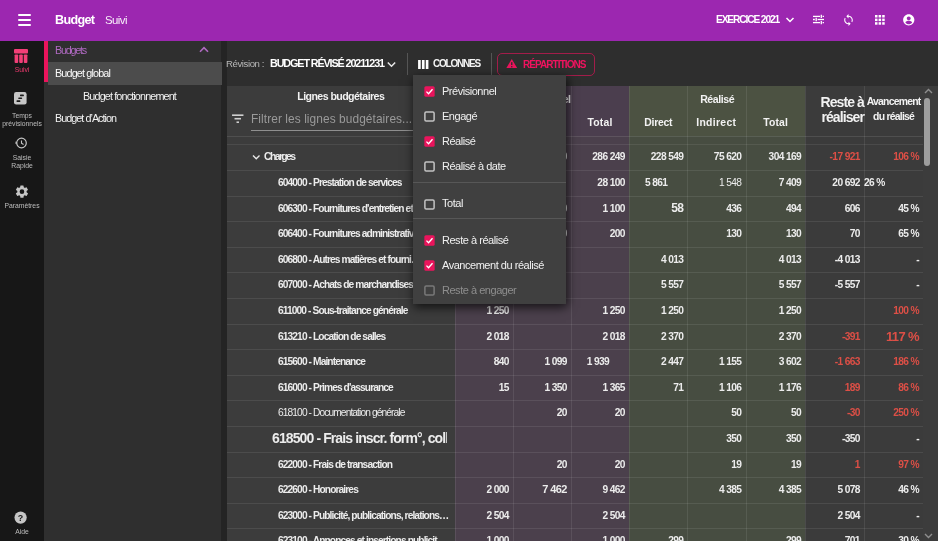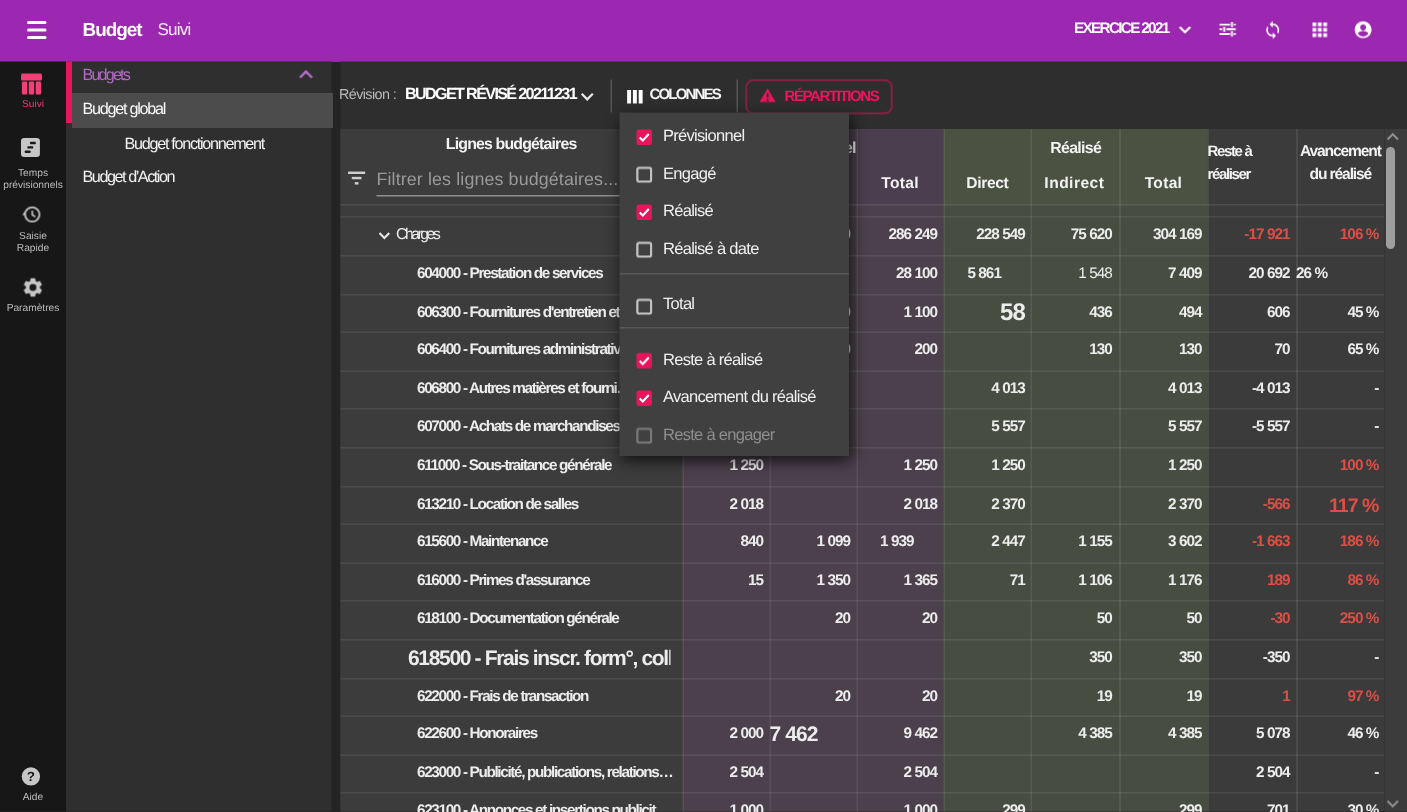--- a/index.html
+++ b/index.html
@@ -117,21 +117,21 @@
 <div class="abs" style="left:628.5px;top:136px;width:176.3px;height:405px;background:#474D41"></div>
 <div class="abs" style="left:227px;top:90px;width:227.5px;text-align:center;font-size:10.6px;color:#F2F2F2;font-weight:bold;letter-spacing:-0.56px;white-space:nowrap;">Lignes budgétaires</div>
 <div class="abs" style="left:454.5px;top:93.3px;width:174.0px;text-align:center;font-size:10.6px;color:#F2F2F2;font-weight:bold;letter-spacing:-0.50px;white-space:nowrap;">Prévisionnel</div>
 <div class="abs" style="left:628.5px;top:93.3px;width:176.29999999999995px;text-align:center;font-size:10.6px;color:#F2F2F2;font-weight:bold;letter-spacing:-0.44px;white-space:nowrap;">Réalisé</div>
 <div class="abs" style="left:454.5px;top:116.8px;width:58.0px;text-align:center;font-size:10.4px;color:#F2F2F2;font-weight:bold;letter-spacing:-0.24px;white-space:nowrap;">Direct</div>
 <div class="abs" style="left:512.5px;top:116.8px;width:58.0px;text-align:center;font-size:10.4px;color:#F2F2F2;font-weight:bold;letter-spacing:0.31px;white-space:nowrap;">Indirect</div>
 <div class="abs" style="left:570.5px;top:116.8px;width:58.0px;text-align:center;font-size:10.4px;color:#F2F2F2;font-weight:bold;letter-spacing:0.19px;white-space:nowrap;">Total</div>
 <div class="abs" style="left:628.5px;top:116.8px;width:58.5px;text-align:center;font-size:10.4px;color:#F2F2F2;font-weight:bold;letter-spacing:-0.24px;white-space:nowrap;">Direct</div>
 <div class="abs" style="left:687.0px;top:116.8px;width:58.5px;text-align:center;font-size:10.4px;color:#F2F2F2;font-weight:bold;letter-spacing:0.31px;white-space:nowrap;">Indirect</div>
 <div class="abs" style="left:745.5px;top:116.8px;width:59.299999999999955px;text-align:center;font-size:10.4px;color:#F2F2F2;font-weight:bold;letter-spacing:0.19px;white-space:nowrap;">Total</div>
-<div class="abs" style="left:804.8px;top:95.4px;width:59.0px;text-align:left;font-size:10px;font-weight:bold;color:#F2F2F2;letter-spacing:-0.9px;line-height:14.8px">Reste à<br>réaliser</div>
+<div class="abs" style="left:804.8px;top:95.4px;width:59.0px;text-align:right;font-size:14px;font-weight:bold;color:#F2F2F2;letter-spacing:-0.9px;line-height:14.8px">Reste à<br>réaliser</div>
 <div class="abs" style="left:863.8px;top:95.4px;width:59.200000000000045px;text-align:center;font-size:10.4px;font-weight:bold;color:#F2F2F2;letter-spacing:-0.75px;line-height:14.8px">Avancement<br>du réalisé</div>
 <svg class="abs" style="left:232px;top:114px" width="11.5" height="9.5" viewBox="0 0 12 10">
 <rect x="0" y="0.4" width="12" height="1.7" fill="#CFCFCF"></rect>
     <rect x="2.6" y="4.1" width="6.8" height="1.7" fill="#CFCFCF"></rect>
     <rect x="4.7" y="7.8" width="2.6" height="1.7" fill="#CFCFCF"></rect>
   </svg>
 <div class="abs" style="left:250.5px;top:112px;font-size:11.9px;color:#9A9A9A;letter-spacing:0.08px;white-space:nowrap;">Filtrer les lignes budgétaires...</div>
 <div class="abs" style="left:250.5px;top:129.8px;width:198px;height:1px;background:#8F8F8F"></div>
 <div class="abs" style="left:227px;top:135.8px;width:696px;height:1px;background:rgba(255,255,255,0.10)"></div>
 <div class="abs" style="left:227px;top:144.3px;width:696px;height:1px;background:rgba(255,255,255,0.08)"></div>
@@ -140,21 +140,21 @@
 <div class="abs" style="left:570.5px;top:86px;width:1px;height:455px;background:rgba(255,255,255,0.085)"></div>
 <div class="abs" style="left:628.5px;top:86px;width:1px;height:455px;background:rgba(255,255,255,0.085)"></div>
 <div class="abs" style="left:687.0px;top:86px;width:1px;height:455px;background:rgba(255,255,255,0.085)"></div>
 <div class="abs" style="left:745.5px;top:86px;width:1px;height:455px;background:rgba(255,255,255,0.085)"></div>
 <div class="abs" style="left:804.8px;top:86px;width:1px;height:455px;background:rgba(255,255,255,0.085)"></div>
 <div class="abs" style="left:863.8px;top:86px;width:1px;height:455px;background:rgba(255,255,255,0.085)"></div>
 <div class="abs" style="left:227px;top:169.9px;width:696px;height:1px;background:rgba(255,255,255,0.085)"></div>
 <svg class="abs" style="left:251.5px;top:154.1px" width="8.5" height="6.5" viewBox="0 0 9 7">
     <path d="M1 1.5l3.5 3.5L8 1.5" stroke="#E8E8E8" stroke-width="1.5" fill="none"></path>
   </svg>
-<div class="abs" style="left:264.3px;top:144.3px;width:186px;line-height:25.6px;font-size:10.4px;font-weight:normal;color:#ECECEC;letter-spacing:-1.58px;white-space:nowrap;overflow:hidden">Charges</div>
+<div class="abs" style="left:264.3px;top:144.3px;width:186px;line-height:25.6px;font-size:10.4px;font-weight:bold;color:#ECECEC;letter-spacing:-1.58px;white-space:nowrap;overflow:hidden">Charges</div>
 <div class="abs" style="left:454.5px;top:144.3px;width:53.8px;line-height:25.6px;font-size:10.2px;font-weight:bold;text-align:right;color:#ECECEC;letter-spacing:-0.62px">245 149</div>
 <div class="abs" style="left:512.5px;top:144.3px;width:53.8px;line-height:25.6px;font-size:10.2px;font-weight:bold;text-align:right;color:#ECECEC;letter-spacing:-0.62px">41 100</div>
 <div class="abs" style="left:570.5px;top:144.3px;width:53.8px;line-height:25.6px;font-size:10.2px;font-weight:bold;text-align:right;color:#ECECEC;letter-spacing:-0.62px">286 249</div>
 <div class="abs" style="left:628.5px;top:144.3px;width:54.3px;line-height:25.6px;font-size:10.2px;font-weight:bold;text-align:right;color:#ECECEC;letter-spacing:-0.62px">228 549</div>
 <div class="abs" style="left:687.0px;top:144.3px;width:54.3px;line-height:25.6px;font-size:10.2px;font-weight:bold;text-align:right;color:#ECECEC;letter-spacing:-0.62px">75 620</div>
 <div class="abs" style="left:745.5px;top:144.3px;width:55.1px;line-height:25.6px;font-size:10.2px;font-weight:bold;text-align:right;color:#ECECEC;letter-spacing:-0.62px">304 169</div>
 <div class="abs" style="left:804.8px;top:144.3px;width:54.8px;line-height:25.6px;font-size:10.2px;font-weight:bold;text-align:right;color:#DD4F46;letter-spacing:-0.62px">-17 921</div>
 <div class="abs" style="left:863.8px;top:144.3px;width:55.0px;line-height:25.6px;font-size:10.2px;font-weight:bold;text-align:right;color:#DD4F46;letter-spacing:-0.62px">106 %</div>
 <div class="abs" style="left:227px;top:195.5px;width:696px;height:1px;background:rgba(255,255,255,0.085)"></div>
 <div class="abs" style="left:278px;top:169.9px;width:175px;line-height:25.6px;font-size:10.2px;font-weight:bold;color:#ECECEC;letter-spacing:-0.89px;white-space:nowrap;overflow:hidden">604000 - Prestation de services</div>
@@ -162,21 +162,21 @@
 <div class="abs" style="left:570.5px;top:169.9px;width:53.8px;line-height:25.6px;font-size:10.2px;font-weight:bold;text-align:right;color:#ECECEC;letter-spacing:-0.62px">28 100</div>
 <div class="abs" style="left:628.5px;top:169.9px;width:54.3px;line-height:25.6px;font-size:10.2px;font-weight:bold;text-align:center;color:#ECECEC;letter-spacing:-0.62px">5 861</div>
 <div class="abs" style="left:687.0px;top:169.9px;width:54.3px;line-height:25.6px;font-size:10.2px;font-weight:normal;text-align:right;color:#ECECEC;letter-spacing:-0.62px">1 548</div>
 <div class="abs" style="left:745.5px;top:169.9px;width:55.1px;line-height:25.6px;font-size:10.2px;font-weight:bold;text-align:right;color:#ECECEC;letter-spacing:-0.62px">7 409</div>
 <div class="abs" style="left:804.8px;top:169.9px;width:54.8px;line-height:25.6px;font-size:10.2px;font-weight:bold;text-align:right;color:#ECECEC;letter-spacing:-0.62px">20 692</div>
 <div class="abs" style="left:863.8px;top:169.9px;width:55.0px;line-height:25.6px;font-size:10.2px;font-weight:bold;text-align:left;color:#ECECEC;letter-spacing:-0.62px">26 %</div>
 <div class="abs" style="left:227px;top:221.1px;width:696px;height:1px;background:rgba(255,255,255,0.085)"></div>
 <div class="abs" style="left:278px;top:195.5px;width:175px;line-height:25.6px;font-size:10.2px;font-weight:bold;color:#ECECEC;letter-spacing:-0.89px;white-space:nowrap;overflow:hidden">606300 - Fournitures d'entretien et p…</div>
 <div class="abs" style="left:512.5px;top:195.5px;width:53.8px;line-height:25.6px;font-size:10.2px;font-weight:bold;text-align:right;color:#ECECEC;letter-spacing:-0.62px">1 100</div>
 <div class="abs" style="left:570.5px;top:195.5px;width:53.8px;line-height:25.6px;font-size:10.2px;font-weight:bold;text-align:right;color:#ECECEC;letter-spacing:-0.62px">1 100</div>
-<div class="abs" style="left:628.5px;top:195.5px;width:54.3px;line-height:25.6px;font-size:16px;font-weight:bold;text-align:right;color:#ECECEC;letter-spacing:-0.62px">58</div>
+<div class="abs" style="left:628.5px;top:195.5px;width:54.3px;line-height:25.6px;font-size:12px;font-weight:bold;text-align:right;color:#ECECEC;letter-spacing:-0.62px">58</div>
 <div class="abs" style="left:687.0px;top:195.5px;width:54.3px;line-height:25.6px;font-size:10.2px;font-weight:bold;text-align:right;color:#ECECEC;letter-spacing:-0.62px">436</div>
 <div class="abs" style="left:745.5px;top:195.5px;width:55.1px;line-height:25.6px;font-size:10.2px;font-weight:bold;text-align:right;color:#ECECEC;letter-spacing:-0.62px">494</div>
 <div class="abs" style="left:804.8px;top:195.5px;width:54.8px;line-height:25.6px;font-size:10.2px;font-weight:bold;text-align:right;color:#ECECEC;letter-spacing:-0.62px">606</div>
 <div class="abs" style="left:863.8px;top:195.5px;width:55.0px;line-height:25.6px;font-size:10.2px;font-weight:bold;text-align:right;color:#ECECEC;letter-spacing:-0.62px">45 %</div>
 <div class="abs" style="left:227px;top:246.7px;width:696px;height:1px;background:rgba(255,255,255,0.085)"></div>
 <div class="abs" style="left:278px;top:221.1px;width:175px;line-height:25.6px;font-size:10.2px;font-weight:bold;color:#ECECEC;letter-spacing:-0.89px;white-space:nowrap;overflow:hidden">606400 - Fournitures administrativ…</div>
 <div class="abs" style="left:512.5px;top:221.1px;width:53.8px;line-height:25.6px;font-size:10.2px;font-weight:bold;text-align:right;color:#ECECEC;letter-spacing:-0.62px">200</div>
 <div class="abs" style="left:570.5px;top:221.1px;width:53.8px;line-height:25.6px;font-size:10.2px;font-weight:bold;text-align:right;color:#ECECEC;letter-spacing:-0.62px">200</div>
 <div class="abs" style="left:687.0px;top:221.1px;width:54.3px;line-height:25.6px;font-size:10.2px;font-weight:bold;text-align:right;color:#ECECEC;letter-spacing:-0.62px">130</div>
 <div class="abs" style="left:745.5px;top:221.1px;width:55.1px;line-height:25.6px;font-size:10.2px;font-weight:bold;text-align:right;color:#ECECEC;letter-spacing:-0.62px">130</div>
@@ -200,21 +200,21 @@
 <div class="abs" style="left:570.5px;top:297.9px;width:53.8px;line-height:25.6px;font-size:10.2px;font-weight:bold;text-align:right;color:#ECECEC;letter-spacing:-0.62px">1 250</div>
 <div class="abs" style="left:628.5px;top:297.9px;width:54.3px;line-height:25.6px;font-size:10.2px;font-weight:bold;text-align:right;color:#ECECEC;letter-spacing:-0.62px">1 250</div>
 <div class="abs" style="left:745.5px;top:297.9px;width:55.1px;line-height:25.6px;font-size:10.2px;font-weight:bold;text-align:right;color:#ECECEC;letter-spacing:-0.62px">1 250</div>
 <div class="abs" style="left:863.8px;top:297.9px;width:55.0px;line-height:25.6px;font-size:10.2px;font-weight:bold;text-align:right;color:#DD4F46;letter-spacing:-0.62px">100 %</div>
 <div class="abs" style="left:227px;top:349.1px;width:696px;height:1px;background:rgba(255,255,255,0.085)"></div>
 <div class="abs" style="left:278px;top:323.5px;width:175px;line-height:25.6px;font-size:10.2px;font-weight:bold;color:#ECECEC;letter-spacing:-0.89px;white-space:nowrap;overflow:hidden">613210 - Location de salles</div>
 <div class="abs" style="left:454.5px;top:323.5px;width:53.8px;line-height:25.6px;font-size:10.2px;font-weight:bold;text-align:right;color:#ECECEC;letter-spacing:-0.62px">2 018</div>
 <div class="abs" style="left:570.5px;top:323.5px;width:53.8px;line-height:25.6px;font-size:10.2px;font-weight:bold;text-align:right;color:#ECECEC;letter-spacing:-0.62px">2 018</div>
 <div class="abs" style="left:628.5px;top:323.5px;width:54.3px;line-height:25.6px;font-size:10.2px;font-weight:bold;text-align:right;color:#ECECEC;letter-spacing:-0.62px">2 370</div>
 <div class="abs" style="left:745.5px;top:323.5px;width:55.1px;line-height:25.6px;font-size:10.2px;font-weight:bold;text-align:right;color:#ECECEC;letter-spacing:-0.62px">2 370</div>
-<div class="abs" style="left:804.8px;top:323.5px;width:54.8px;line-height:25.6px;font-size:10.2px;font-weight:bold;text-align:right;color:#DD4F46;letter-spacing:-0.62px">-566</div>
+<div class="abs" style="left:804.8px;top:323.5px;width:54.8px;line-height:25.6px;font-size:10.2px;font-weight:bold;text-align:right;color:#DD4F46;letter-spacing:-0.62px">-391</div>
 <div class="abs" style="left:863.8px;top:323.5px;width:55.0px;line-height:25.6px;font-size:13px;font-weight:bold;text-align:right;color:#DD4F46;letter-spacing:-0.62px">117 %</div>
 <div class="abs" style="left:227px;top:374.7px;width:696px;height:1px;background:rgba(255,255,255,0.085)"></div>
 <div class="abs" style="left:278px;top:349.1px;width:175px;line-height:25.6px;font-size:10.2px;font-weight:bold;color:#ECECEC;letter-spacing:-0.89px;white-space:nowrap;overflow:hidden">615600 - Maintenance</div>
 <div class="abs" style="left:454.5px;top:349.1px;width:53.8px;line-height:25.6px;font-size:10.2px;font-weight:bold;text-align:right;color:#ECECEC;letter-spacing:-0.62px">840</div>
 <div class="abs" style="left:512.5px;top:349.1px;width:53.8px;line-height:25.6px;font-size:10.2px;font-weight:bold;text-align:right;color:#ECECEC;letter-spacing:-0.62px">1 099</div>
 <div class="abs" style="left:570.5px;top:349.1px;width:53.8px;line-height:25.6px;font-size:10.2px;font-weight:bold;text-align:center;color:#ECECEC;letter-spacing:-0.62px">1 939</div>
 <div class="abs" style="left:628.5px;top:349.1px;width:54.3px;line-height:25.6px;font-size:10.2px;font-weight:bold;text-align:right;color:#ECECEC;letter-spacing:-0.62px">2 447</div>
 <div class="abs" style="left:687.0px;top:349.1px;width:54.3px;line-height:25.6px;font-size:10.2px;font-weight:bold;text-align:right;color:#ECECEC;letter-spacing:-0.62px">1 155</div>
 <div class="abs" style="left:745.5px;top:349.1px;width:55.1px;line-height:25.6px;font-size:10.2px;font-weight:bold;text-align:right;color:#ECECEC;letter-spacing:-0.62px">3 602</div>
 <div class="abs" style="left:804.8px;top:349.1px;width:54.8px;line-height:25.6px;font-size:10.2px;font-weight:bold;text-align:right;color:#DD4F46;letter-spacing:-0.62px">-1 663</div>
@@ -223,21 +223,21 @@
 <div class="abs" style="left:278px;top:374.7px;width:175px;line-height:25.6px;font-size:10.2px;font-weight:bold;color:#ECECEC;letter-spacing:-0.89px;white-space:nowrap;overflow:hidden">616000 - Primes d'assurance</div>
 <div class="abs" style="left:454.5px;top:374.7px;width:53.8px;line-height:25.6px;font-size:10.2px;font-weight:bold;text-align:right;color:#ECECEC;letter-spacing:-0.62px">15</div>
 <div class="abs" style="left:512.5px;top:374.7px;width:53.8px;line-height:25.6px;font-size:10.2px;font-weight:bold;text-align:right;color:#ECECEC;letter-spacing:-0.62px">1 350</div>
 <div class="abs" style="left:570.5px;top:374.7px;width:53.8px;line-height:25.6px;font-size:10.2px;font-weight:bold;text-align:right;color:#ECECEC;letter-spacing:-0.62px">1 365</div>
 <div class="abs" style="left:628.5px;top:374.7px;width:54.3px;line-height:25.6px;font-size:10.2px;font-weight:bold;text-align:right;color:#ECECEC;letter-spacing:-0.62px">71</div>
 <div class="abs" style="left:687.0px;top:374.7px;width:54.3px;line-height:25.6px;font-size:10.2px;font-weight:bold;text-align:right;color:#ECECEC;letter-spacing:-0.62px">1 106</div>
 <div class="abs" style="left:745.5px;top:374.7px;width:55.1px;line-height:25.6px;font-size:10.2px;font-weight:bold;text-align:right;color:#ECECEC;letter-spacing:-0.62px">1 176</div>
 <div class="abs" style="left:804.8px;top:374.7px;width:54.8px;line-height:25.6px;font-size:10.2px;font-weight:bold;text-align:right;color:#DD4F46;letter-spacing:-0.62px">189</div>
 <div class="abs" style="left:863.8px;top:374.7px;width:55.0px;line-height:25.6px;font-size:10.2px;font-weight:bold;text-align:right;color:#DD4F46;letter-spacing:-0.62px">86 %</div>
 <div class="abs" style="left:227px;top:425.9px;width:696px;height:1px;background:rgba(255,255,255,0.085)"></div>
-<div class="abs" style="left:278px;top:400.3px;width:175px;line-height:25.6px;font-size:10.2px;font-weight:bold;color:#ECECEC;letter-spacing:-0.89px;white-space:nowrap;overflow:hidden">618100 - Documentation générale</div>
+<div class="abs" style="left:278px;top:400.3px;width:175px;line-height:25.6px;font-size:10.2px;font-weight:normal;color:#ECECEC;letter-spacing:-0.89px;white-space:nowrap;overflow:hidden">618100 - Documentation générale</div>
 <div class="abs" style="left:512.5px;top:400.3px;width:53.8px;line-height:25.6px;font-size:10.2px;font-weight:bold;text-align:right;color:#ECECEC;letter-spacing:-0.62px">20</div>
 <div class="abs" style="left:570.5px;top:400.3px;width:53.8px;line-height:25.6px;font-size:10.2px;font-weight:bold;text-align:right;color:#ECECEC;letter-spacing:-0.62px">20</div>
 <div class="abs" style="left:687.0px;top:400.3px;width:54.3px;line-height:25.6px;font-size:10.2px;font-weight:bold;text-align:right;color:#ECECEC;letter-spacing:-0.62px">50</div>
 <div class="abs" style="left:745.5px;top:400.3px;width:55.1px;line-height:25.6px;font-size:10.2px;font-weight:bold;text-align:right;color:#ECECEC;letter-spacing:-0.62px">50</div>
 <div class="abs" style="left:804.8px;top:400.3px;width:54.8px;line-height:25.6px;font-size:10.2px;font-weight:bold;text-align:right;color:#DD4F46;letter-spacing:-0.62px">-30</div>
 <div class="abs" style="left:863.8px;top:400.3px;width:55.0px;line-height:25.6px;font-size:10.2px;font-weight:bold;text-align:right;color:#DD4F46;letter-spacing:-0.62px">250 %</div>
 <div class="abs" style="left:227px;top:451.5px;width:696px;height:1px;background:rgba(255,255,255,0.085)"></div>
 <div class="abs" style="left:272px;top:425.9px;width:175px;line-height:25.6px;font-size:14px;font-weight:bold;color:#ECECEC;letter-spacing:-0.89px;white-space:nowrap;overflow:hidden">618500 - Frais inscr. form°, colloques etc.</div>
 <div class="abs" style="left:687.0px;top:425.9px;width:54.3px;line-height:25.6px;font-size:10.2px;font-weight:bold;text-align:right;color:#ECECEC;letter-spacing:-0.62px">350</div>
 <div class="abs" style="left:745.5px;top:425.9px;width:55.1px;line-height:25.6px;font-size:10.2px;font-weight:bold;text-align:right;color:#ECECEC;letter-spacing:-0.62px">350</div>
@@ -247,21 +247,21 @@
 <div class="abs" style="left:278px;top:451.5px;width:175px;line-height:25.6px;font-size:10.2px;font-weight:bold;color:#ECECEC;letter-spacing:-0.89px;white-space:nowrap;overflow:hidden">622000 - Frais de transaction</div>
 <div class="abs" style="left:512.5px;top:451.5px;width:53.8px;line-height:25.6px;font-size:10.2px;font-weight:bold;text-align:right;color:#ECECEC;letter-spacing:-0.62px">20</div>
 <div class="abs" style="left:570.5px;top:451.5px;width:53.8px;line-height:25.6px;font-size:10.2px;font-weight:bold;text-align:right;color:#ECECEC;letter-spacing:-0.62px">20</div>
 <div class="abs" style="left:687.0px;top:451.5px;width:54.3px;line-height:25.6px;font-size:10.2px;font-weight:bold;text-align:right;color:#ECECEC;letter-spacing:-0.62px">19</div>
 <div class="abs" style="left:745.5px;top:451.5px;width:55.1px;line-height:25.6px;font-size:10.2px;font-weight:bold;text-align:right;color:#ECECEC;letter-spacing:-0.62px">19</div>
 <div class="abs" style="left:804.8px;top:451.5px;width:54.8px;line-height:25.6px;font-size:10.2px;font-weight:bold;text-align:right;color:#DD4F46;letter-spacing:-0.62px">1</div>
 <div class="abs" style="left:863.8px;top:451.5px;width:55.0px;line-height:25.6px;font-size:10.2px;font-weight:bold;text-align:right;color:#DD4F46;letter-spacing:-0.62px">97 %</div>
 <div class="abs" style="left:227px;top:502.7px;width:696px;height:1px;background:rgba(255,255,255,0.085)"></div>
 <div class="abs" style="left:278px;top:477.1px;width:175px;line-height:25.6px;font-size:10.2px;font-weight:bold;color:#ECECEC;letter-spacing:-0.89px;white-space:nowrap;overflow:hidden">622600 - Honoraires</div>
 <div class="abs" style="left:454.5px;top:477.1px;width:53.8px;line-height:25.6px;font-size:10.2px;font-weight:bold;text-align:right;color:#ECECEC;letter-spacing:-0.62px">2 000</div>
-<div class="abs" style="left:512.5px;top:477.1px;width:53.8px;line-height:25.6px;font-size:14px;font-weight:bold;color:#ECECEC;letter-spacing:-0.62px">7 462</div>
+<div class="abs" style="left:512.5px;top:477.1px;width:53.8px;line-height:25.6px;font-size:11px;font-weight:bold;text-align:right;color:#ECECEC;letter-spacing:-0.62px">7 462</div>
 <div class="abs" style="left:570.5px;top:477.1px;width:53.8px;line-height:25.6px;font-size:10.2px;font-weight:bold;text-align:right;color:#ECECEC;letter-spacing:-0.62px">9 462</div>
 <div class="abs" style="left:687.0px;top:477.1px;width:54.3px;line-height:25.6px;font-size:10.2px;font-weight:bold;text-align:right;color:#ECECEC;letter-spacing:-0.62px">4 385</div>
 <div class="abs" style="left:745.5px;top:477.1px;width:55.1px;line-height:25.6px;font-size:10.2px;font-weight:bold;text-align:right;color:#ECECEC;letter-spacing:-0.62px">4 385</div>
 <div class="abs" style="left:804.8px;top:477.1px;width:54.8px;line-height:25.6px;font-size:10.2px;font-weight:bold;text-align:right;color:#ECECEC;letter-spacing:-0.62px">5 078</div>
 <div class="abs" style="left:863.8px;top:477.1px;width:55.0px;line-height:25.6px;font-size:10.2px;font-weight:bold;text-align:right;color:#ECECEC;letter-spacing:-0.62px">46 %</div>
 <div class="abs" style="left:227px;top:528.3px;width:696px;height:1px;background:rgba(255,255,255,0.085)"></div>
 <div class="abs" style="left:278px;top:502.7px;width:175px;line-height:25.6px;font-size:10.2px;font-weight:bold;color:#ECECEC;letter-spacing:-0.89px;white-space:nowrap;overflow:hidden">623000 - Publicité, publications, relations…</div>
 <div class="abs" style="left:454.5px;top:502.7px;width:53.8px;line-height:25.6px;font-size:10.2px;font-weight:bold;text-align:right;color:#ECECEC;letter-spacing:-0.62px">2 504</div>
 <div class="abs" style="left:570.5px;top:502.7px;width:53.8px;line-height:25.6px;font-size:10.2px;font-weight:bold;text-align:right;color:#ECECEC;letter-spacing:-0.62px">2 504</div>
 <div class="abs" style="left:804.8px;top:502.7px;width:54.8px;line-height:25.6px;font-size:10.2px;font-weight:bold;text-align:right;color:#ECECEC;letter-spacing:-0.62px">2 504</div>

